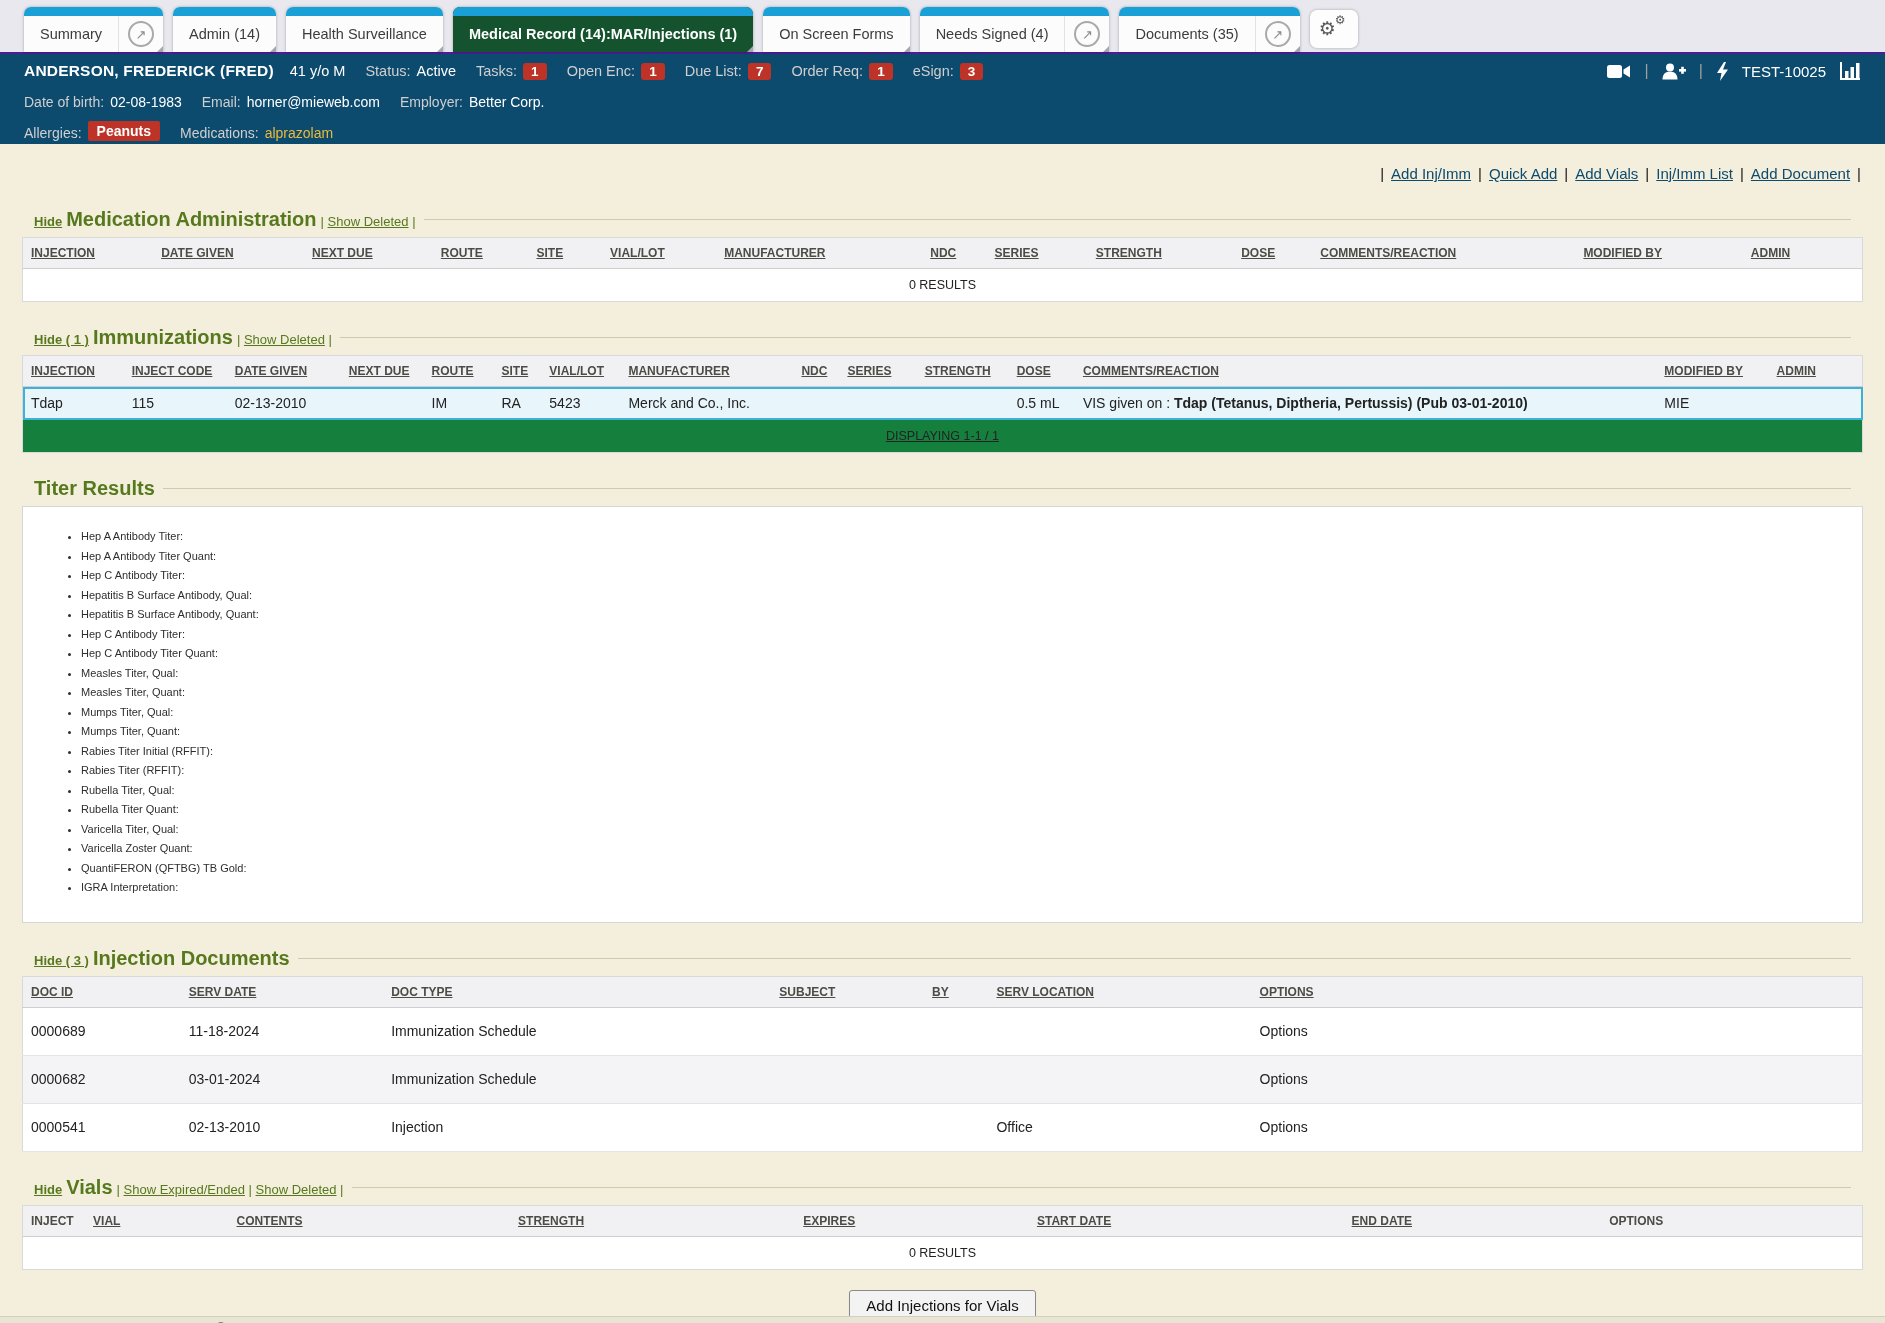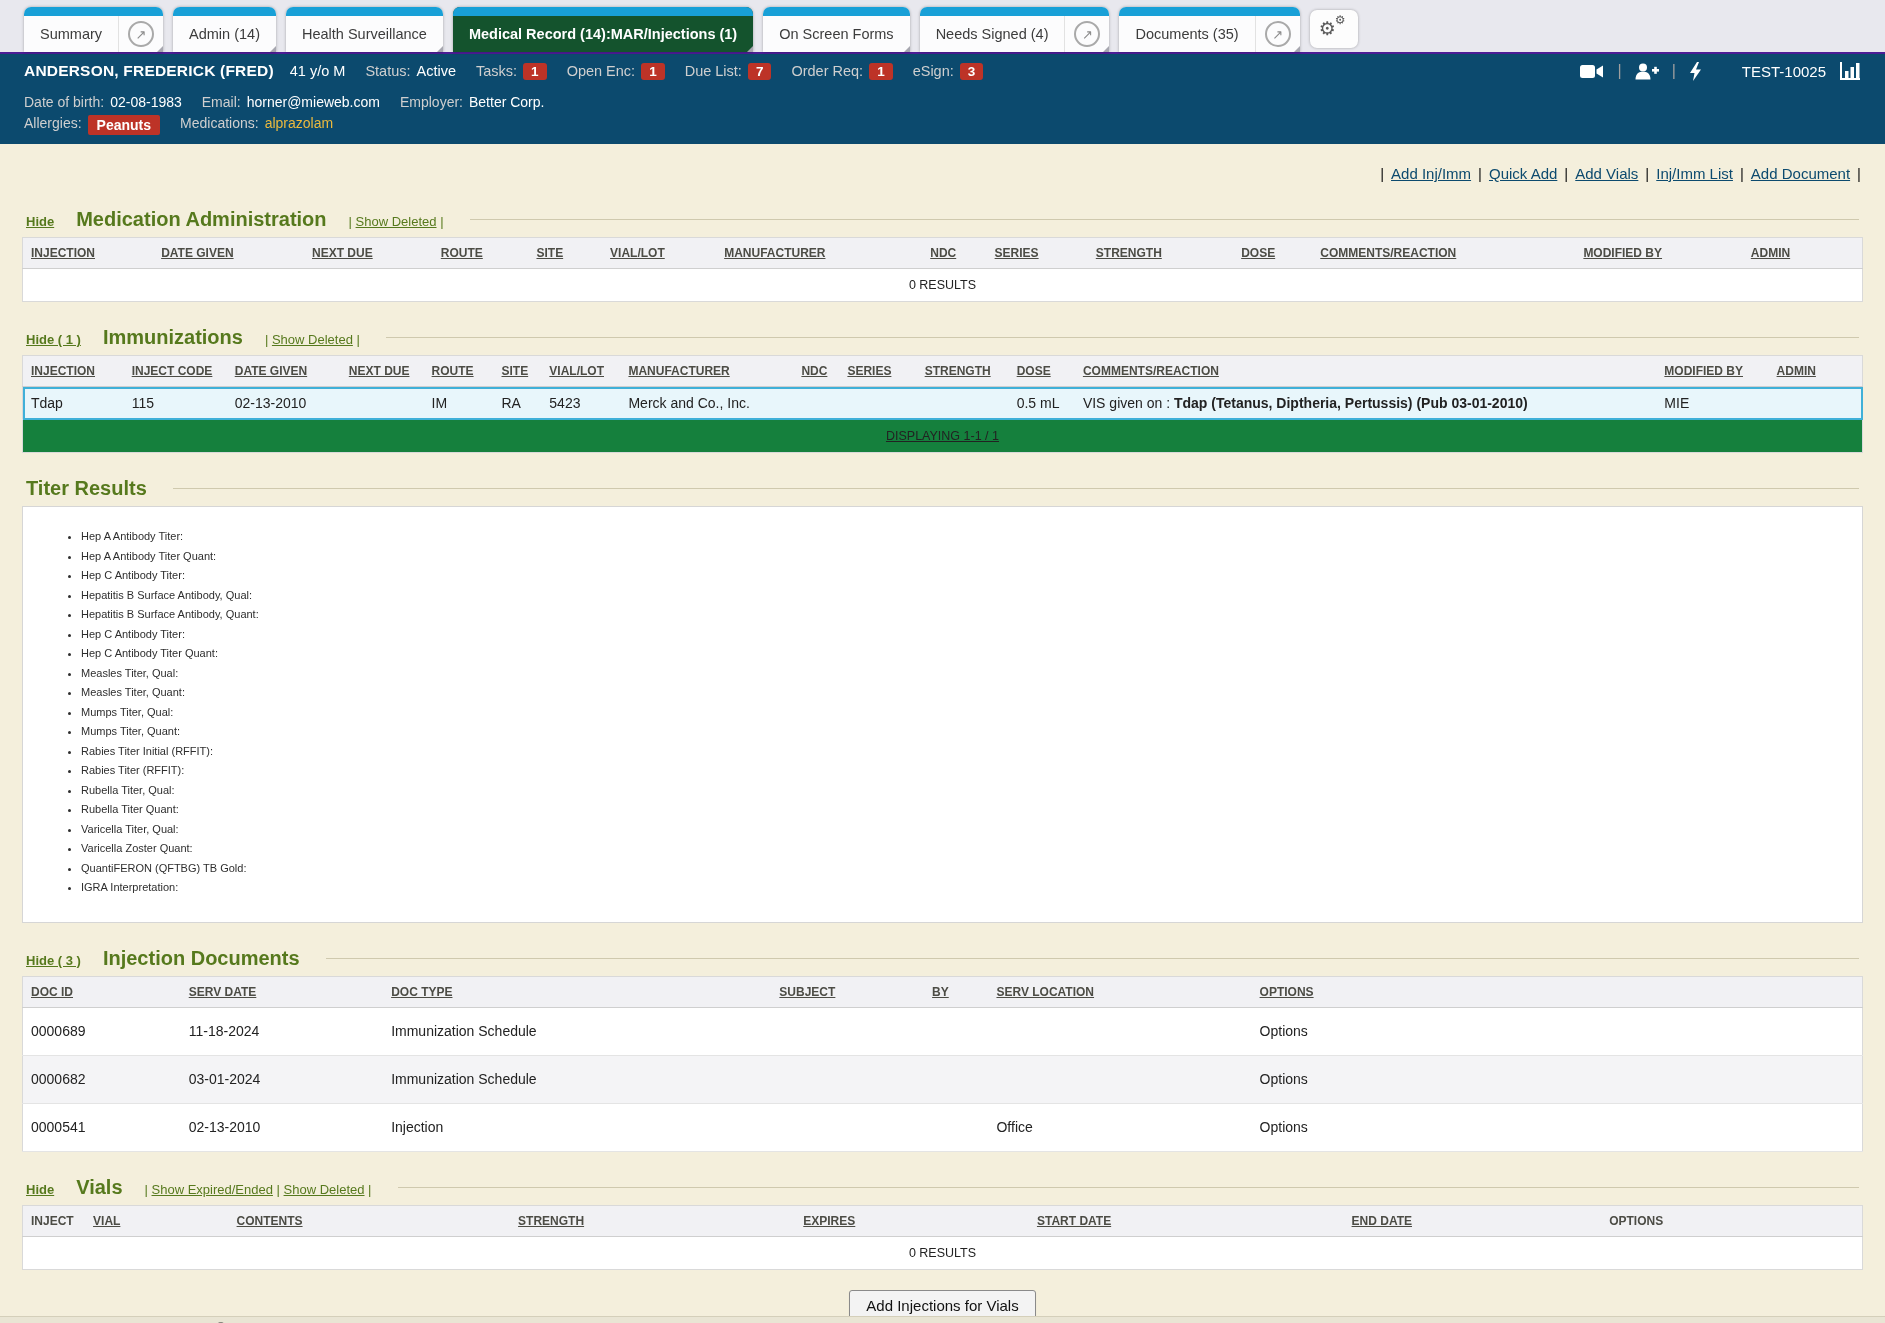--- a/index.html
+++ b/index.html
@@ -35,36 +35,36 @@
   .pbar { background:#0c4a6e; border-top:2px solid #4c1d95; color:#fff; padding:0 24px; }
   .prow1 { display:flex; align-items:center; height:34px; font-size:14.5px; }
   .pname { font-weight:bold; font-size:15.5px; letter-spacing:.2px; }
   .pagesex { margin-left:16px; }
   .plabel { color:#cfcfcf; margin-left:20px; margin-right:6px; }
   .pvalue { color:#fff; }
   .cbadge { background:#bd3327; color:#fff; font-weight:bold; border-radius:3px;
     padding:1px 8px; font-size:13.5px; cursor:pointer; }
   .pright { margin-left:auto; display:flex; align-items:center; gap:13px; }
   .psep { color:#9f9f9f; font-size:16px; }
-  .pid { font-size:15px;margin-left:27px; }
+  .pid { font-size:15px; }
   .picon { display:flex; align-items:center; cursor:pointer; }
   .prow2 { display:flex; align-items:center; height:27px; font-size:14px; }
-  .prow3 { display:flex; align-items:flex-start; height:29px; font-size:14px; padding-bottom:20px; }
+  .prow3 { display:flex; align-items:flex-end; height:29px; font-size:14px; padding-bottom:3px; }
   .prow2 .plabel:first-child, .prow3 .plabel:first-child { margin-left:0; }
   .chip-red { background:#bd3327; color:#fff; font-weight:bold; padding:2px 9px; border-radius:2px; cursor:pointer; }
   .gold { color:#ecba3e; }
 
   
   .content { padding:0 22px; }
   .actions { display:flex; justify-content:flex-end; align-items:center; gap:7px;
     padding:21px 2px 2px; font-size:15px; color:#151515; }
   .actions a { color:#0c4a6e; text-decoration:underline; }
   .actions .pipe { text-decoration:none; }
 
-  .sec-head { display:flex; align-items:baseline; gap:22px; margin:24px 4px 6px; }
+  .sec-head { display:flex; align-items:baseline; gap:4px; margin:24px 12px 6px; }
   .sec-head::after { content:""; flex:1 1 auto; border-top:1px solid #cfc9ae; align-self:center; margin-left:4px; }
   .hide-link { color:#56791d; font-weight:bold; font-size:13px; text-decoration:underline; white-space:nowrap; }
   .sec-title { color:#56791d; font-weight:bold; font-size:20px; white-space:nowrap; }
   .sec-links { font-size:13px; color:#56791d; white-space:nowrap; }
   .sec-links a { color:#56791d; text-decoration:underline; }
 
   table.grid { width:100%; border-collapse:collapse; background:#fff; border:1px solid #d9d9d9;
     font-size:14px; color:#222; table-layout:fixed; }
   table.grid th { background:#f1f1f4; text-align:left; padding:8px 8px; font-size:12px;
     color:#4c4c45; border-bottom:1px solid #cfcfcf; font-weight:bold; white-space:nowrap; overflow:hidden; }

